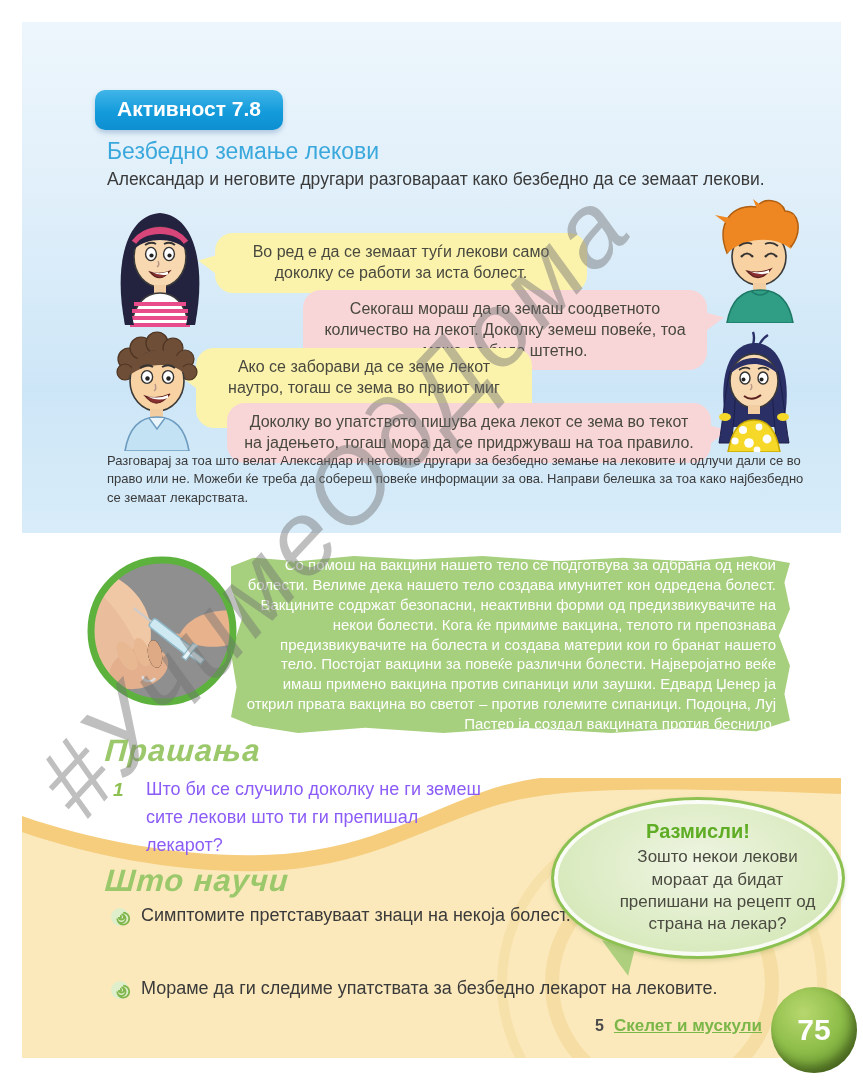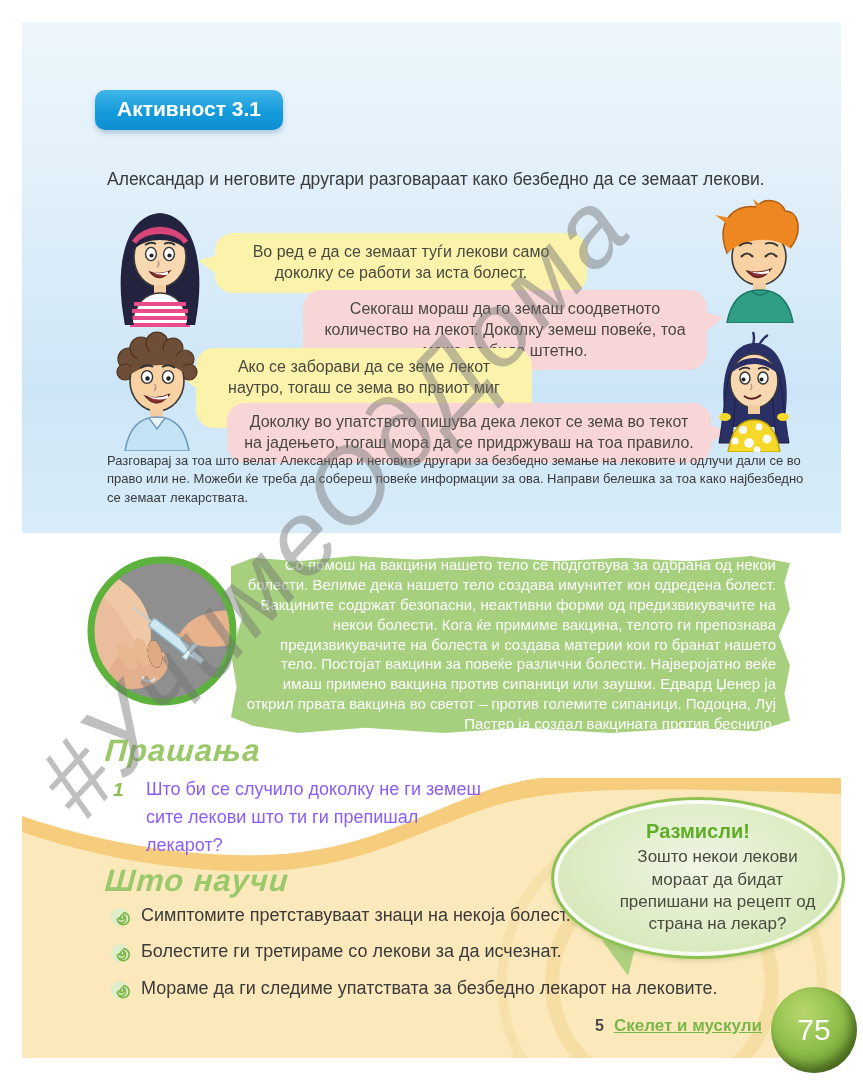--- a/index.html
+++ b/index.html
@@ -65,21 +65,21 @@
     border-top:28px solid #aed07e; border-left:34px solid transparent; transform:rotate(14deg); z-index:2; }
 
   .footer { position:absolute; left:0; top:1016px; width:762px; display:flex; justify-content:flex-end;
     align-items:baseline; gap:10px; z-index:3; }
   .chapter-number { color:#4a4a4a; font-weight:bold; font-size:16px; }
   .chapter-title { color:#7ab648; font-weight:bold; font-size:17px;text-decoration:underline; }
   .page-circle { position:absolute; left:771px; top:987px; width:86px; height:86px; border-radius:50%;
     background:radial-gradient(circle at 38% 30%,#b7d76e 0%,#90bf4b 45%,#6f9e34 75%,#42571e 100%);
     display:flex; align-items:center; justify-content:center; z-index:3;
     box-shadow:inset -5px -7px 10px rgba(30,40,8,.45); }
-  .page-number { color:#fff; font-size:30px; font-weight:normal; }
+  .page-number { color:#fff; font-size:30px; font-weight:bold; }
 
   .watermark { position:absolute; left:100px; top:722px; transform:rotate(-47deg);
     transform-origin:0 100%; font-size:104px; font-style:italic; letter-spacing:4px;
     color:rgba(112,112,112,.45); white-space:nowrap; z-index:40; pointer-events:none; }
 </style>
 </head>
 <body>
 
 <div class="page">
 
@@ -92,21 +92,22 @@
       </clipPath>
     </defs>
     <path d="M0,38 C80,66 180,82 262,76 C352,68 402,34 472,10 C532,-8 610,-10 819,-2 L819,280 L0,280 Z" fill="#f5cd7d"></path>
     <path d="M0,54 C80,82 180,98 262,92 C352,84 402,50 472,28 C532,10 610,8 819,16 L819,280 L0,280 Z" fill="#fbe9bc"></path>
     <g clip-path="url(#waveclip)">
       <circle cx="640" cy="205" r="110" fill="none" stroke="#f3d48e" stroke-width="14" opacity="0.55"></circle>
       <circle cx="640" cy="205" r="160" fill="none" stroke="#f3d48e" stroke-width="10" opacity="0.4"></circle>
     </g>
   </svg>
 
-  <div class="activity-badge">Активност 3.1</div>
+  <div class="activity-badge">Активност 7.8</div>
+  <div class="page-title">Безбедно земање лекови</div>
   <div class="intro-text">Александар и неговите другари разговараат како безбедно да се земаат лекови.</div>
 
   <svg class="char" style="left:104px;top:203px" width="112" height="124" viewBox="0 0 112 124">
     <path d="M21,122 C9,62 22,12 56,10 C90,12 103,62 91,122 Z" fill="#232340"></path>
     <ellipse cx="56" cy="54" rx="26" ry="30" fill="#f8d8b0" stroke="#3a3a3a" stroke-width="1.6"></ellipse>
     <path d="M31,40 A30,27 0 0 1 81,40" fill="none" stroke="#d84579" stroke-width="8"></path>
     <path d="M30,46 C34,26 78,26 82,46 C68,34 44,34 30,46 Z" fill="#232340"></path>
     <ellipse cx="47" cy="51" rx="5.4" ry="6.6" fill="#fff" stroke="#333" stroke-width="1.4"></ellipse>
     <ellipse cx="65" cy="51" rx="5.4" ry="6.6" fill="#fff" stroke="#333" stroke-width="1.4"></ellipse>
     <circle cx="47.5" cy="52.5" r="2.1" fill="#222"></circle>
@@ -260,27 +261,20 @@
 
   <div class="script-heading" id="learned-heading">Што научи</div>
 
   <div class="bullet-row" style="top:905px">
     <svg class="swirl" width="20" height="20" viewBox="0 0 20 20">
       <circle cx="10" cy="10" r="9" fill="#dfeecb"></circle>
       <path d="M10,10 m0,-1.2 a1.2,1.2 0 1 1 -1.2,1.2 a2.6,2.6 0 1 0 2.6,-2.6 a4.2,4.2 0 1 1 -4.2,4.2 a6,6 0 1 0 6,-6" fill="none" stroke="#7fb54a" stroke-width="1.7"></path>
     </svg>
     <span class="b-text">Симптомите претставуваат знаци на некоја болест.</span>
   </div>
-  <div class="bullet-row" style="top:941px">
-    <svg class="swirl" width="20" height="20" viewBox="0 0 20 20">
-      <circle cx="10" cy="10" r="9" fill="#dfeecb"></circle>
-      <path d="M10,10 m0,-1.2 a1.2,1.2 0 1 1 -1.2,1.2 a2.6,2.6 0 1 0 2.6,-2.6 a4.2,4.2 0 1 1 -4.2,4.2 a6,6 0 1 0 6,-6" fill="none" stroke="#7fb54a" stroke-width="1.7"></path>
-    </svg>
-    <span class="b-text">Болестите ги третираме со лекови за да исчезнат.</span>
-  </div>
   <div class="bullet-row" style="top:978px">
     <svg class="swirl" width="20" height="20" viewBox="0 0 20 20">
       <circle cx="10" cy="10" r="9" fill="#dfeecb"></circle>
       <path d="M10,10 m0,-1.2 a1.2,1.2 0 1 1 -1.2,1.2 a2.6,2.6 0 1 0 2.6,-2.6 a4.2,4.2 0 1 1 -4.2,4.2 a6,6 0 1 0 6,-6" fill="none" stroke="#7fb54a" stroke-width="1.7"></path>
     </svg>
     <span class="b-text">Мораме да ги следиме упатствата за безбедно лекарот на лековите.</span>
   </div>
 
   <div class="think-tail"></div>
   <div class="think-bubble">

